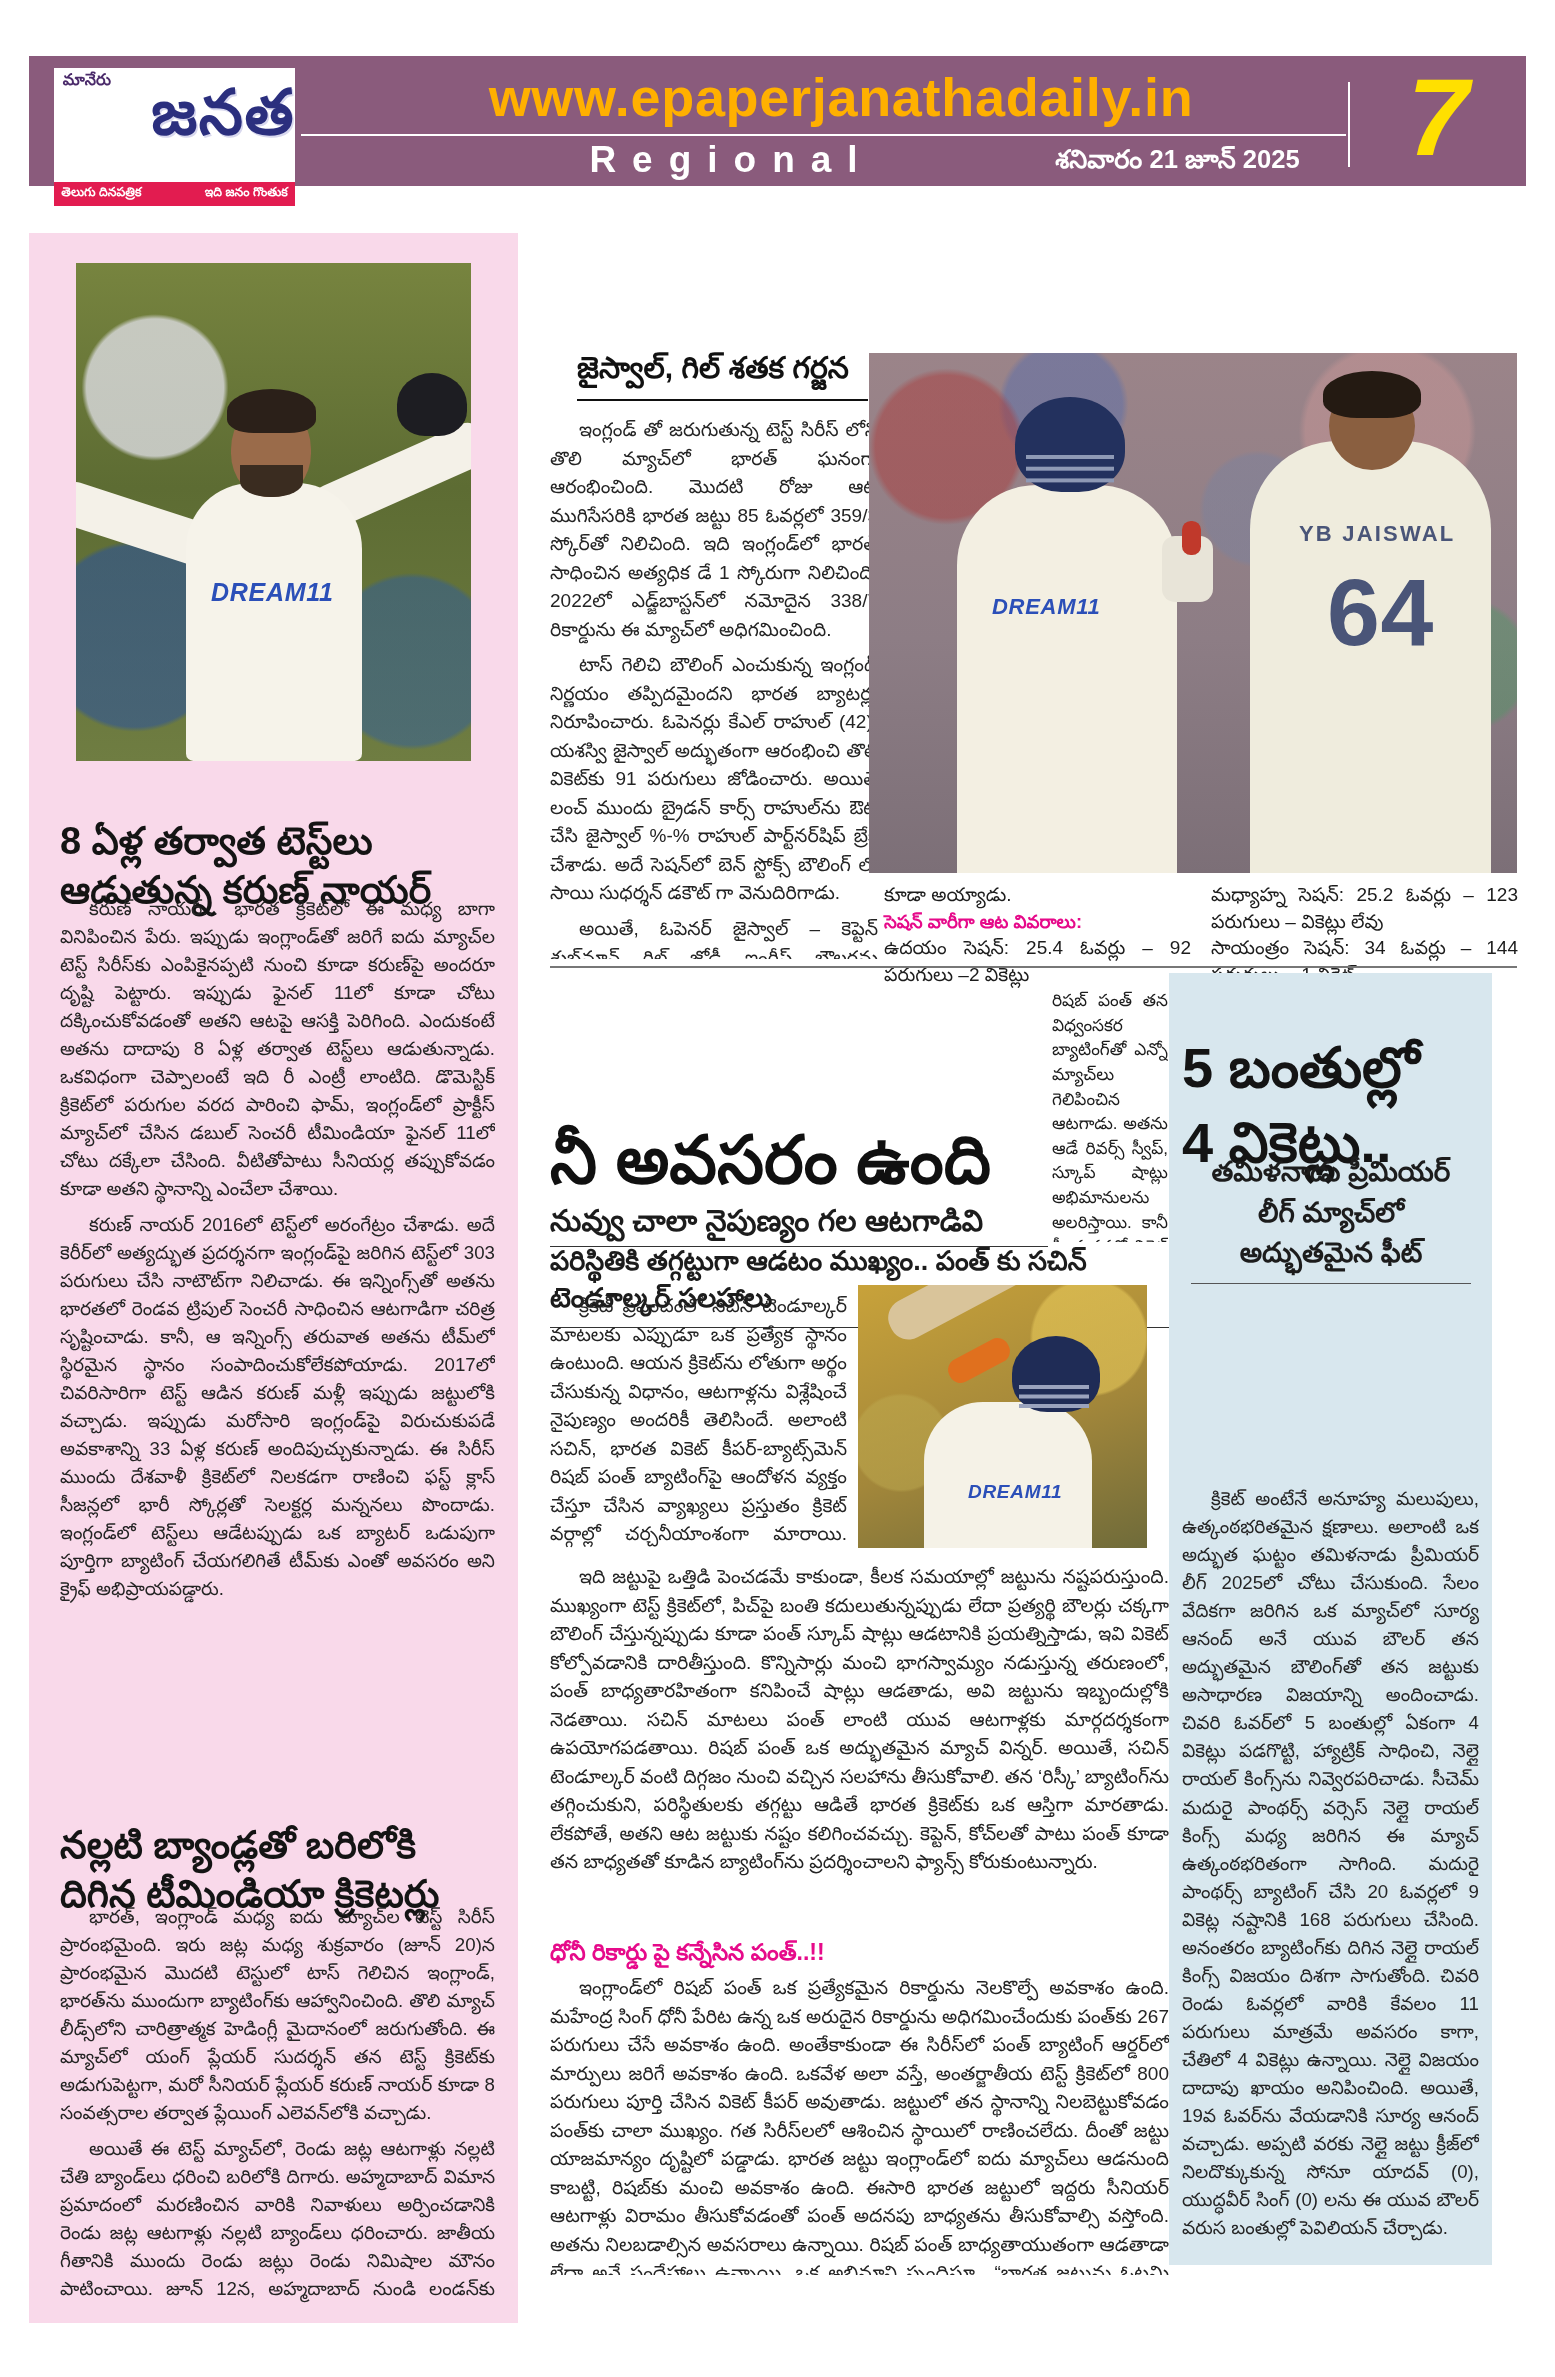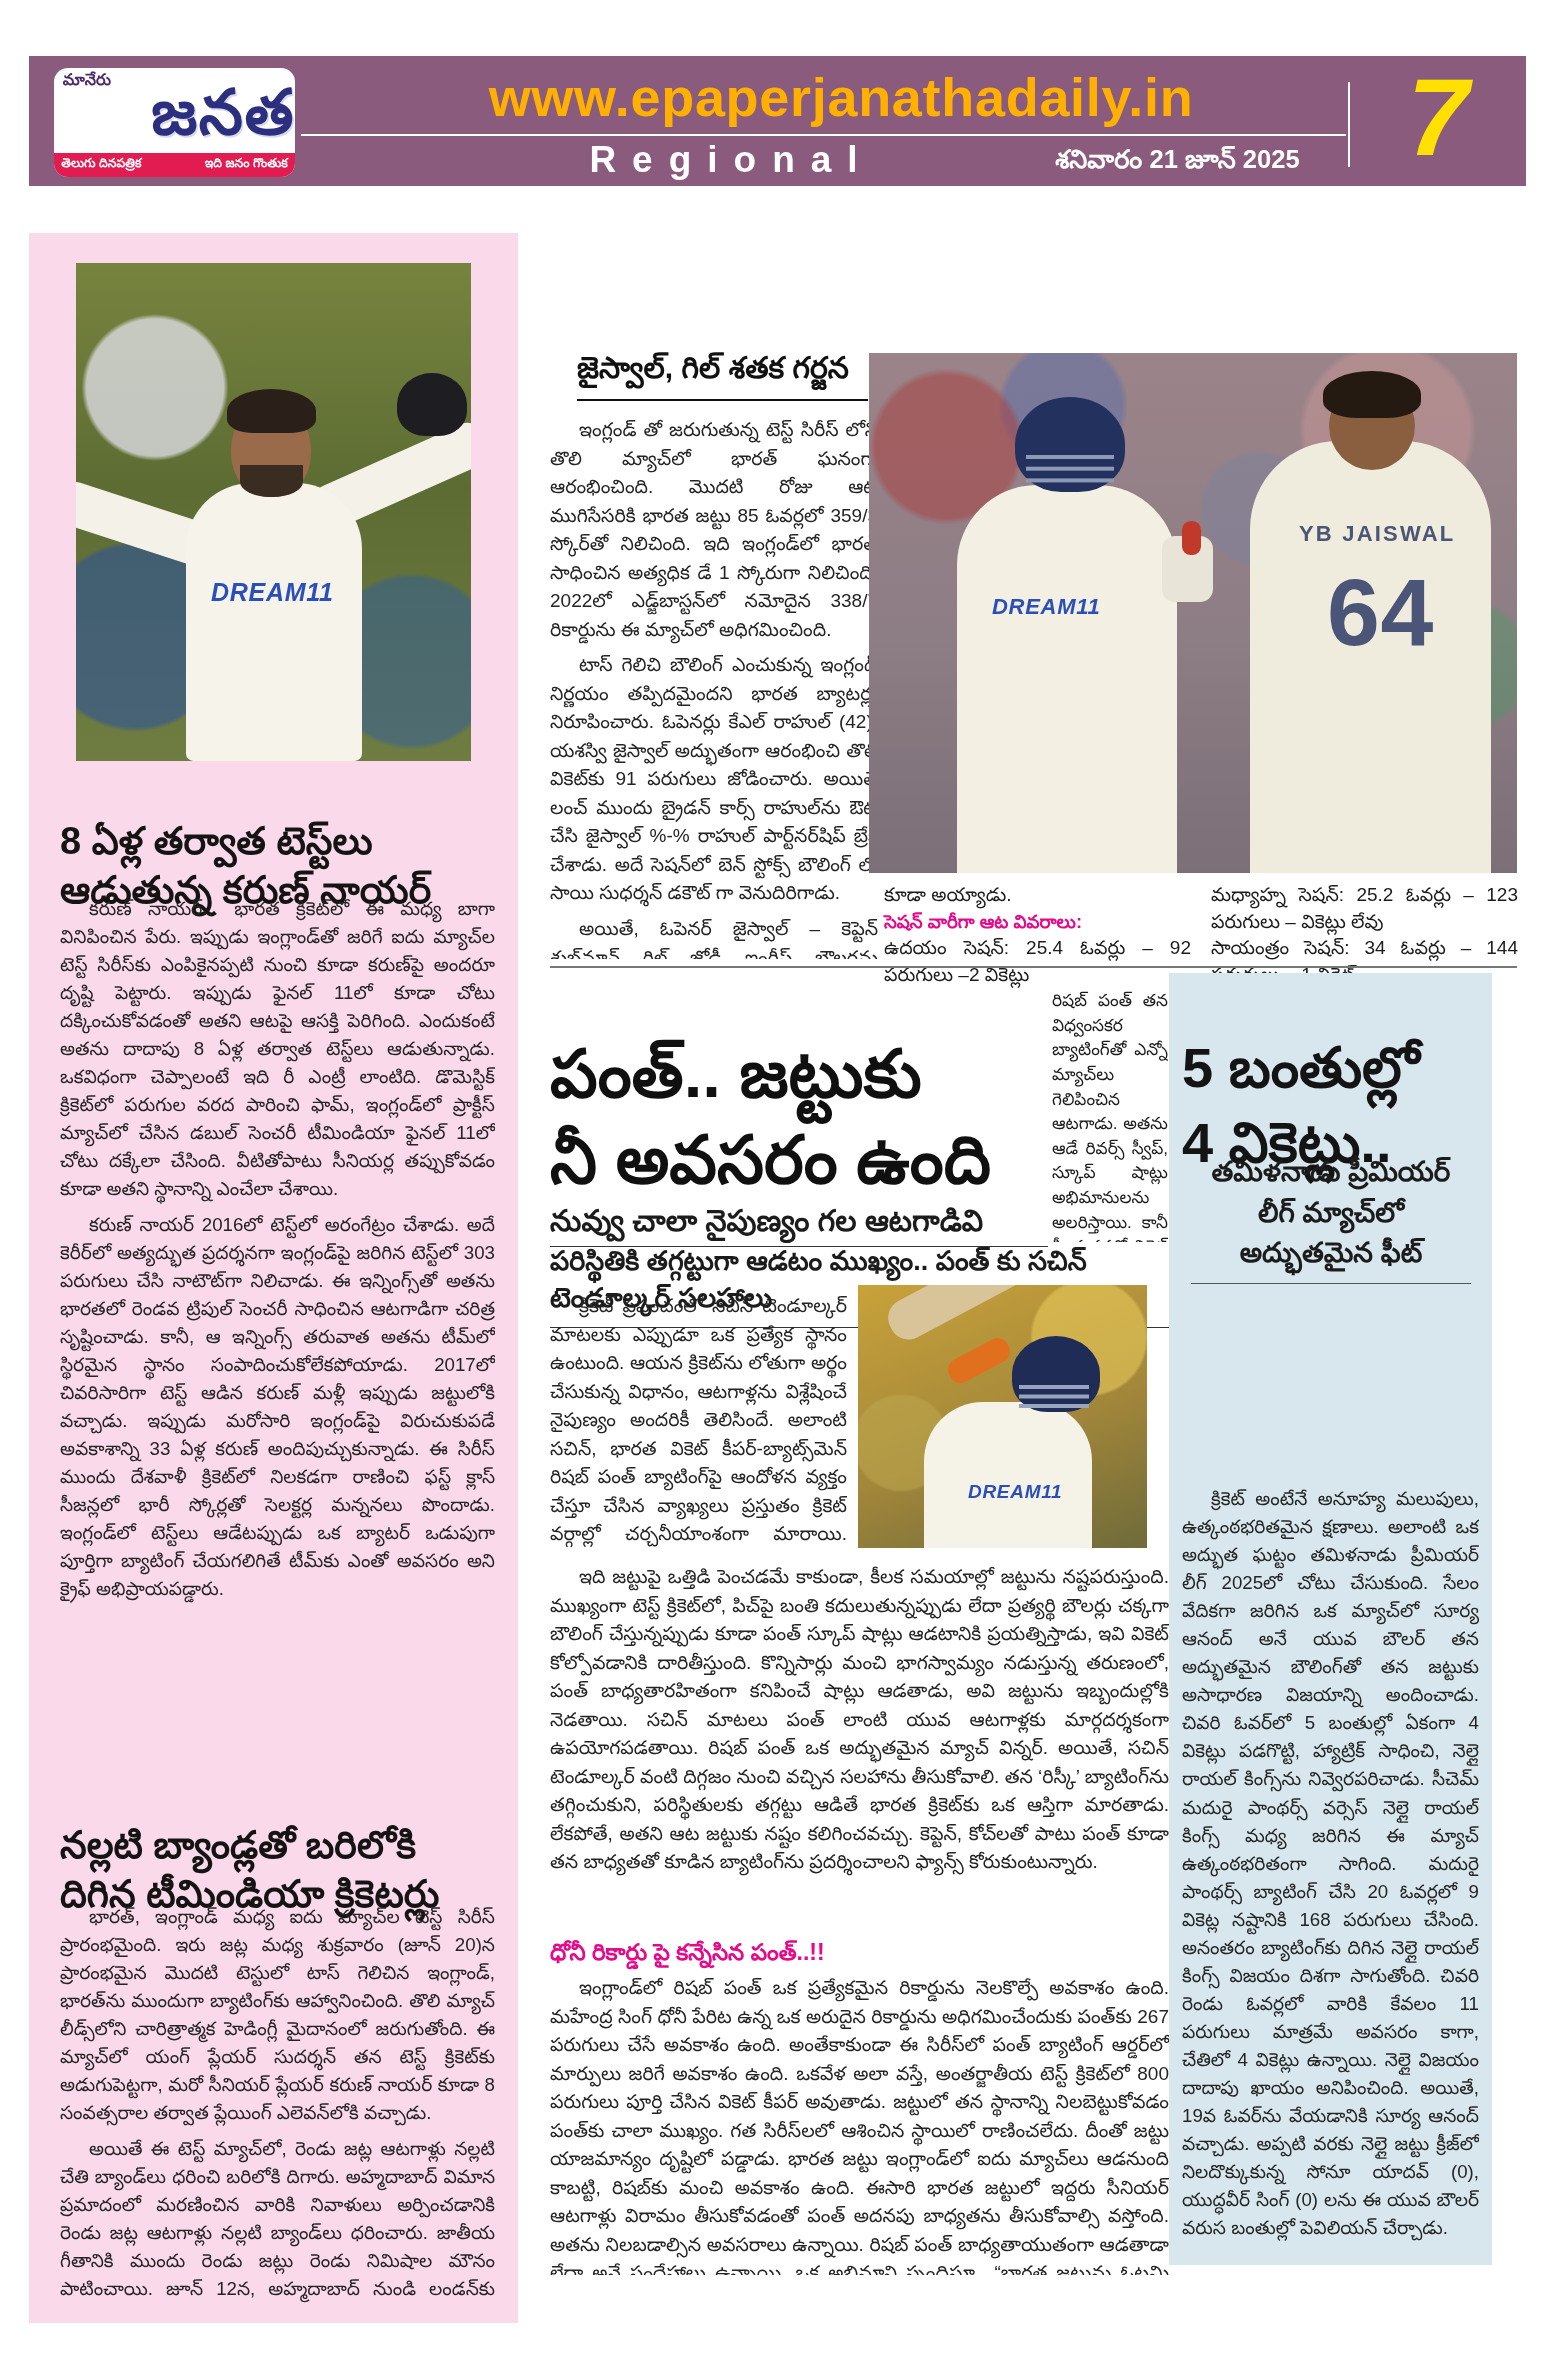--- a/index.html
+++ b/index.html
@@ -2,22 +2,22 @@
 <html style="font-size:11.7px"><head>
 <meta charset="utf-8">
 <style>
   html,body{margin:0;padding:0;background:#e9e9e9;}
   .page{position:relative;width:1556px;height:2377px;background:#ffffff;overflow:hidden;
         font-family:"Liberation Sans","DejaVu Sans",sans-serif;color:#1c1c1c;}
   .abs{position:absolute;}
 
   
   .masthead{position:absolute;left:29px;top:56px;width:1497px;height:130px;background:#8a5b7c;}
-  .logo-box{position:absolute;left:25px;top:11.7px;width:241px;height:109px;background:#ffffff;
-            border-radius:14px;overflow:hidden;}
+  .logo-box{position:absolute;left:25px;top:11.7px;width:241px;height:138px;background:#ffffff;
+            border-radius:0;overflow:hidden;}
   .logo-top{position:absolute;left:8.8px;top:2.9px;font-size:16px;font-weight:bold;color:#4a2a6a;}
   .logo-title{position:absolute;left:0;top:13px;width:100%;text-align:right;font-size:63px;
               font-weight:800;color:#2b2f7e;letter-spacing:1.5px;line-height:1;
               text-shadow:1.5px 1.5px 0 #d8d8ee;}
   .logo-strip{position:absolute;left:0;bottom:0;width:100%;height:23.4px;background:#e21c50;
               display:flex;justify-content:space-between;align-items:center;padding:0 7.3px;box-sizing:border-box;}
   .logo-strip span{font-size:12.4px;font-weight:bold;color:#ffffff;}
   .mast-url{position:absolute;left:307px;top:10.2px;width:1010px;text-align:center;
             font-size:54px;font-weight:600;color:#ffb000;letter-spacing:0.7px;}
   .mast-line{position:absolute;left:272px;top:78px;width:1045px;height:2.2px;background:#ffffff;}
@@ -216,21 +216,21 @@
       <span>ఉదయం సెషన్: 25.4 ఓవర్లు – 92 పరుగులు –2 వికెట్లు</span>
     </div>
     <div class="caption-col">
       <span>మధ్యాహ్న సెషన్: 25.2 ఓవర్లు – 123 పరుగులు – వికెట్లు లేవు</span><br>
       <span>సాయంత్రం సెషన్: 34 ఓవర్లు – 144 పరుగులు – 1 వికెట్</span>
     </div>
   </div>
   <div class="abs rule" style="left:550px;top:966px;width:967px;height:1.5px;"></div>
 
   <h1 class="pant-headline">
-    <span>పంత్.. జట్టుకు</span><br>
+    <br>
     <span>నీ అవసరం ఉంది</span>
   </h1>
   <div class="pant-side-col">రిషబ్ పంత్ తన విధ్వంసకర బ్యాటింగ్‌తో ఎన్నో మ్యాచ్‌లు గెలిపించిన ఆటగాడు. అతను ఆడే రివర్స్ స్వీప్, స్కూప్ షాట్లు అభిమానులను అలరిస్తాయి. కానీ కీలక దశలో వికెట్ పారేసుకునే తీరు మాత్రం విమర్శలకు దారి తీస్తోంది.</div>
   <div class="pant-subhead1">నువ్వు చాలా నైపుణ్యం గల ఆటగాడివి</div>
   <div class="pant-subhead2">పరిస్థితికి తగ్గట్టుగా ఆడటం ముఖ్యం.. పంత్ కు సచిన్ టెండూల్కర్ సలహాలు</div>
 
   <div class="pant-col1 body-text">
     <p>క్రికెట్ ప్రపంచంలో సచిన్ టెండూల్కర్ మాటలకు ఎప్పుడూ ఒక ప్రత్యేక స్థానం ఉంటుంది. ఆయన క్రికెట్‌ను లోతుగా అర్థం చేసుకున్న విధానం, ఆటగాళ్లను విశ్లేషించే నైపుణ్యం అందరికీ తెలిసిందే. అలాంటి సచిన్, భారత వికెట్ కీపర్-బ్యాట్స్‌మెన్ రిషబ్ పంత్ బ్యాటింగ్‌పై ఆందోళన వ్యక్తం చేస్తూ చేసిన వ్యాఖ్యలు ప్రస్తుతం క్రికెట్ వర్గాల్లో చర్చనీయాంశంగా మారాయి. పంత్ ఆడే ‘రిస్క్’ షాట్ల గురించి సచిన్ హెచ్చరించడం, ఇది భారత క్రికెట్‌కు ఒక అప్రమత్తత సంకేతంగా చూడొచ్చు. “నేను కెప్టెన్‌ని అయితే, రిషబ్ పంత్‌కి ఇలా చెబుతాను.. నువ్వు చాలా నైపుణ్యం గల ఆటగాడివి. జట్టుకు నీ అవసరం ఉంది. కొన్నిసార్లు, నువ్వు తీసుకునే రిస్కులు అనవసరం అనిపిస్తుంది. మ్యాచ్‌ను గెలిపించే షాట్లు ఆడాలి, కానీ వికెట్ పారేసుకునే షాట్లు కాదు. నీ సహజమైన ఆటను ఆడాలి, కానీ పరిస్థితికి తగ్గట్టుగా ఆడటం ముఖ్యం.” అంటూ తేల్చేశాడు.</p>
   </div>
 

